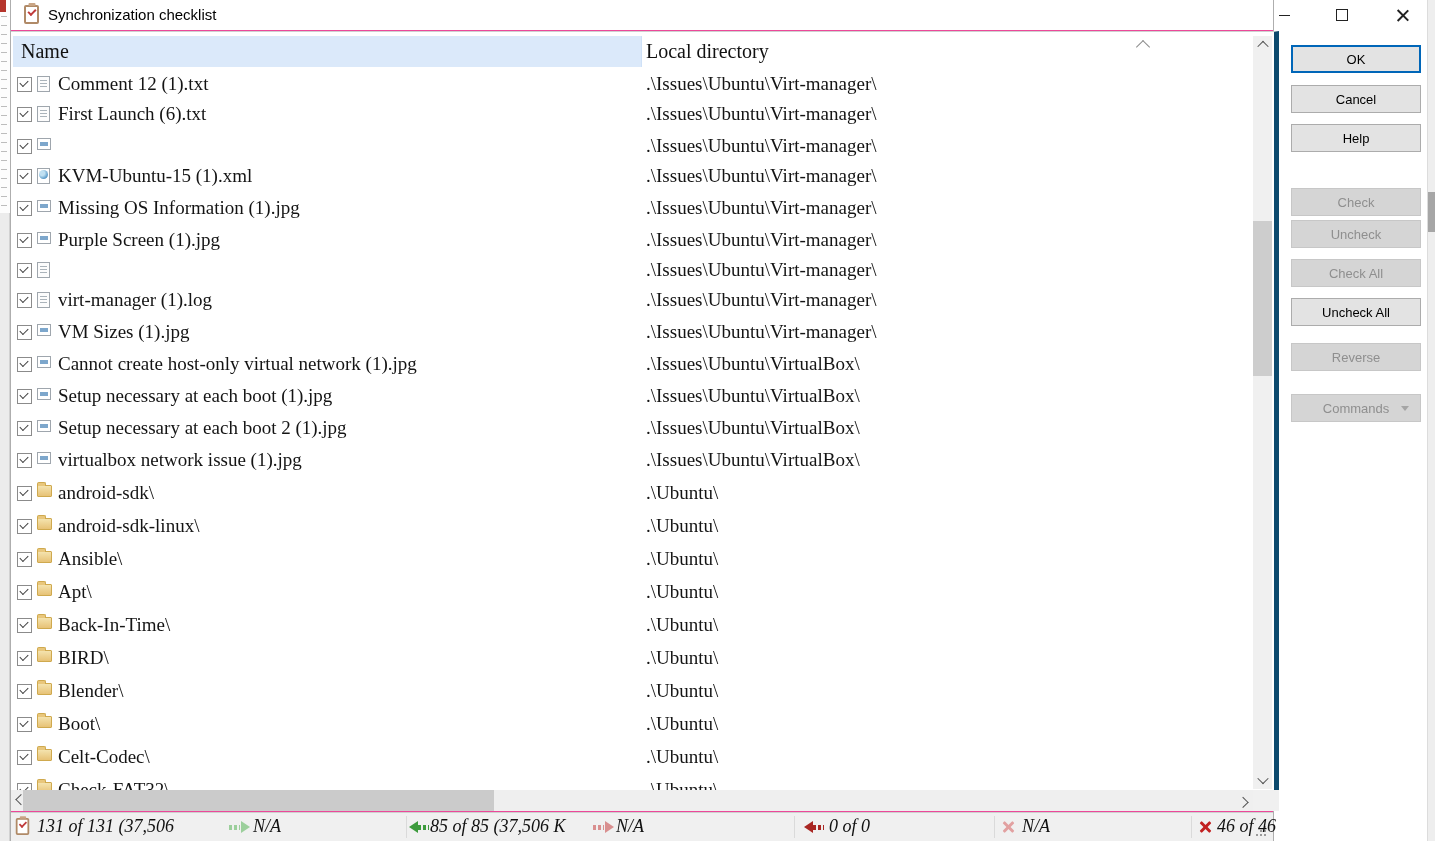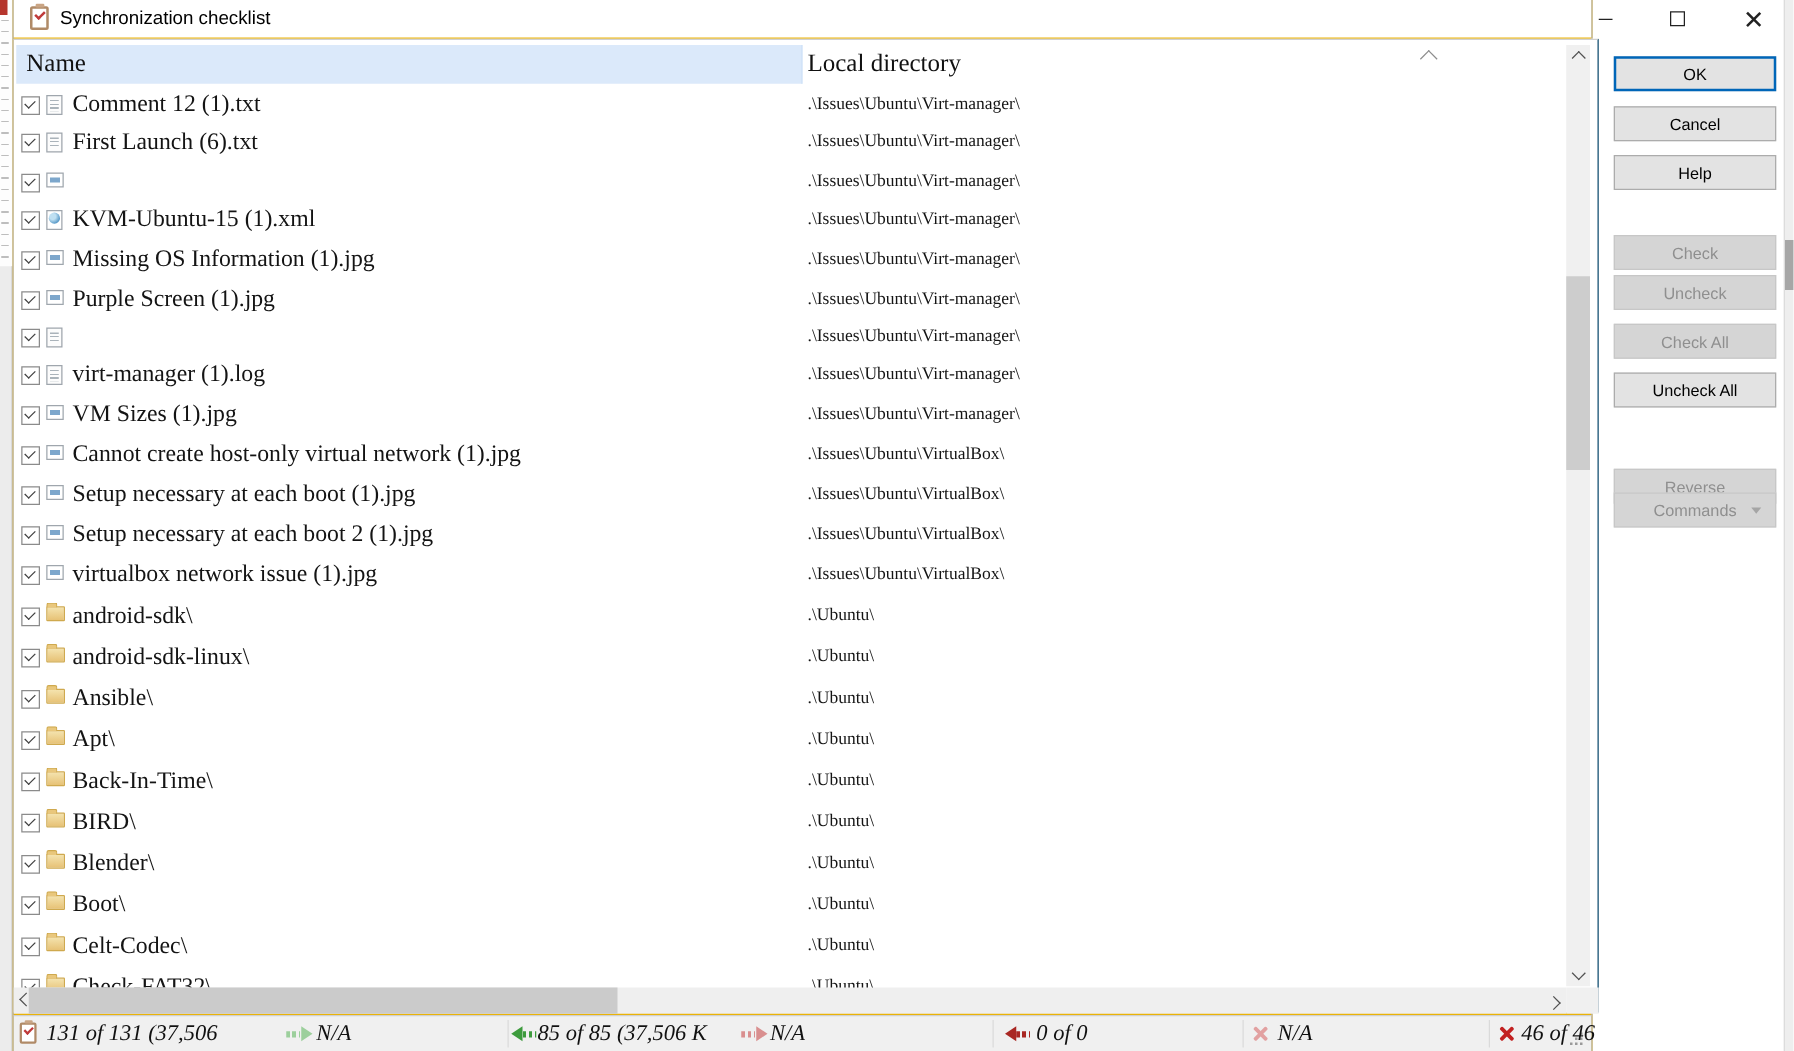--- a/index.html
+++ b/index.html
@@ -9,21 +9,21 @@
   
   .bg-left{position:absolute;left:0;top:0;width:10px;height:841px;background:#fdfdfd;}
   .bg-red{position:absolute;left:0;top:0;width:6px;height:12px;background:#b5352c;}
   .bg-ruler{position:absolute;left:1px;top:16px;width:6px;height:196px;
             background:repeating-linear-gradient(to bottom,#bdbdbd 0 1px,transparent 1px 9px);}
   .bg-graycol{position:absolute;left:0;top:213px;width:9px;height:628px;background:#ececec;border-right:1px solid #d2d2d2;}
   .bg-right{position:absolute;right:0;top:0;width:7px;height:841px;background:#eeeeee;border-left:1px solid #dcdcdc;}
   .bg-right-thumb{position:absolute;left:0;top:192px;width:7px;height:40px;background:#a6a6a6;}
 
   
-  .dialog{position:absolute;left:10px;top:0;width:1264px;height:841px;background:#eab308;
+  .dialog{position:absolute;left:10px;top:0;width:1264px;height:841px;background:#ec4899;
           border-left:1px solid #aeaeae;border-right:1px solid #aeaeae;box-sizing:border-box;}
 
   
   .titlebar{position:absolute;left:0;top:0;right:0;height:30px;background:#fff;}
   .title-text{position:absolute;left:37px;top:0;line-height:30px;font-size:15px;color:#000;white-space:nowrap;}
   .winbtn{position:absolute;top:0;width:46px;height:30px;display:flex;align-items:center;justify-content:center;cursor:default;}
   .winbtn.min{left:1250px}.winbtn.max{left:1308px}.winbtn.close{left:1369px}
   .glyph-min{width:11px;height:1px;background:#222;}
   .glyph-max{width:10px;height:10px;border:1px solid #222;}
   .glyph-close{position:relative;width:12px;height:12px;}
@@ -32,37 +32,37 @@
 
   
   .clipboard{position:relative;width:15px;height:19px;border:2px solid #b08a67;border-radius:2px;background:#fff;box-sizing:border-box;}
   .clipboard::before{content:"";position:absolute;left:50%;top:-4px;transform:translateX(-50%);width:7px;height:3px;background:#c9a585;border-radius:1px;}
   .clipboard::after{content:"";position:absolute;left:2px;top:2px;width:6px;height:3px;
                     border-left:2px solid #c03a3a;border-bottom:2px solid #c03a3a;transform:rotate(-45deg);}
   .title-icon{position:absolute;left:13px;top:5px;}
 
   
   .list{position:absolute;left:0;top:31px;width:1268px;height:779px;background:#fff;
-        border-top:1px solid #d0d0d0;border-right:1px solid #0c4a6e;box-sizing:border-box;
+        border-top:1px solid #d0d0d0;border-right:5px solid #0c4a6e;box-sizing:border-box;
         font-family:"Liberation Serif",serif;}
   .header{position:absolute;left:0;top:4px;right:0;height:31px;}
   .hcell{position:absolute;top:0;height:31px;line-height:31px;font-size:20px;color:#111;}
   .hcell.name{left:2px;width:629px;background:#dbe9fa;border-right:1px solid #cfe1f7;padding-left:8px;box-sizing:border-box;}
   .hcell.dir{left:632px;width:520px;background:#fff;padding-left:3px;box-sizing:border-box;}
   .sort-caret{position:absolute;left:1127px;top:6px;width:9px;height:9px;
               border-left:1px solid #8d8d8d;border-top:1px solid #8d8d8d;transform:rotate(45deg);}
 
   .rows{position:absolute;left:0;top:37px;width:1242px;text-align:center;}
   .row{position:relative;height:30px;}
   .cb{position:absolute;left:6px;top:8px;width:13px;height:13px;border:1px solid #8b8b8b;background:#fff;box-sizing:content-box;}
   .cb::after{content:"";position:absolute;left:2px;top:2px;width:7px;height:4px;
              border-left:1.5px solid #3f3f3f;border-bottom:1.5px solid #3f3f3f;transform:rotate(-45deg);}
   .ficon{position:absolute;left:26px;top:7px;display:block;}
   .fname{position:absolute;left:47px;top:0;line-height:30px;font-size:19px;color:#141414;white-space:nowrap;}
-  .fdir{position:absolute;left:635px;top:0;line-height:30px;font-size:14px;color:#141414;white-space:nowrap;}
+  .fdir{position:absolute;left:635px;top:0;line-height:30px;font-size:19px;color:#141414;white-space:nowrap;}
 
   
   .icon-text{width:13px;height:16px;background:#fcfcfc;border:1px solid #9fa6ad;box-sizing:border-box;position:relative;}
   .icon-text::after{content:"";position:absolute;left:2px;right:2px;top:3px;height:9px;
                     background:repeating-linear-gradient(to bottom,#aab3ba 0 1px,transparent 1px 3px);}
   .icon-image{width:14px;height:12px;margin-top:2px;background:#fff;border:1px solid #9fa6ad;box-sizing:border-box;position:relative;}
   .icon-image::after{content:"";position:absolute;left:2px;top:3px;width:8px;height:4px;background:#7da7cc;}
   .icon-xml{width:13px;height:16px;background:#fff;border:1px solid #9fa6ad;box-sizing:border-box;position:relative;}
   .icon-xml::after{content:"";position:absolute;left:1px;top:1px;width:9px;height:9px;border-radius:50%;
                    background:radial-gradient(circle at 35% 35%,#bfe0f2 0 30%,#4f93c4 75%);}
@@ -323,21 +323,21 @@
     </div>
 
     <div class="panel" id="panel">
         <button class="btn focused" style="top: 14px;"><span>OK</span></button>
         <button class="btn" style="top: 54px;"><span>Cancel</span></button>
         <button class="btn" style="top: 93px;"><span>Help</span></button>
         <button class="btn" disabled="" style="top: 157px;"><span>Check</span></button>
         <button class="btn" disabled="" style="top: 189px;"><span>Uncheck</span></button>
         <button class="btn" disabled="" style="top: 228px;"><span>Check All</span></button>
         <button class="btn" style="top: 267px;"><span>Uncheck All</span></button>
-        <button class="btn" disabled="" style="top: 312px; margin-top: 32px;"><span>Reverse</span></button>
+        <button class="btn" disabled="" style="top: 312px;"><span>Reverse</span></button>
         <button class="btn" disabled="" style="top: 363px;"><span>Commands</span><span class="dd"></span></button>
       </div>
 
     <div class="statusbar" id="statusbar">
       <span class="grip"></span>
     <span class="clipboard sb-clip" style="left: 4px;"></span>
         <span class="sb-text" style="left: 26px;">131 of 131 (37,506</span>
         <span class="sarr right" style="--c: #9ccf9c; left: 218px;">
           <span class="tri"></span>
           <span class="tail"></span>

